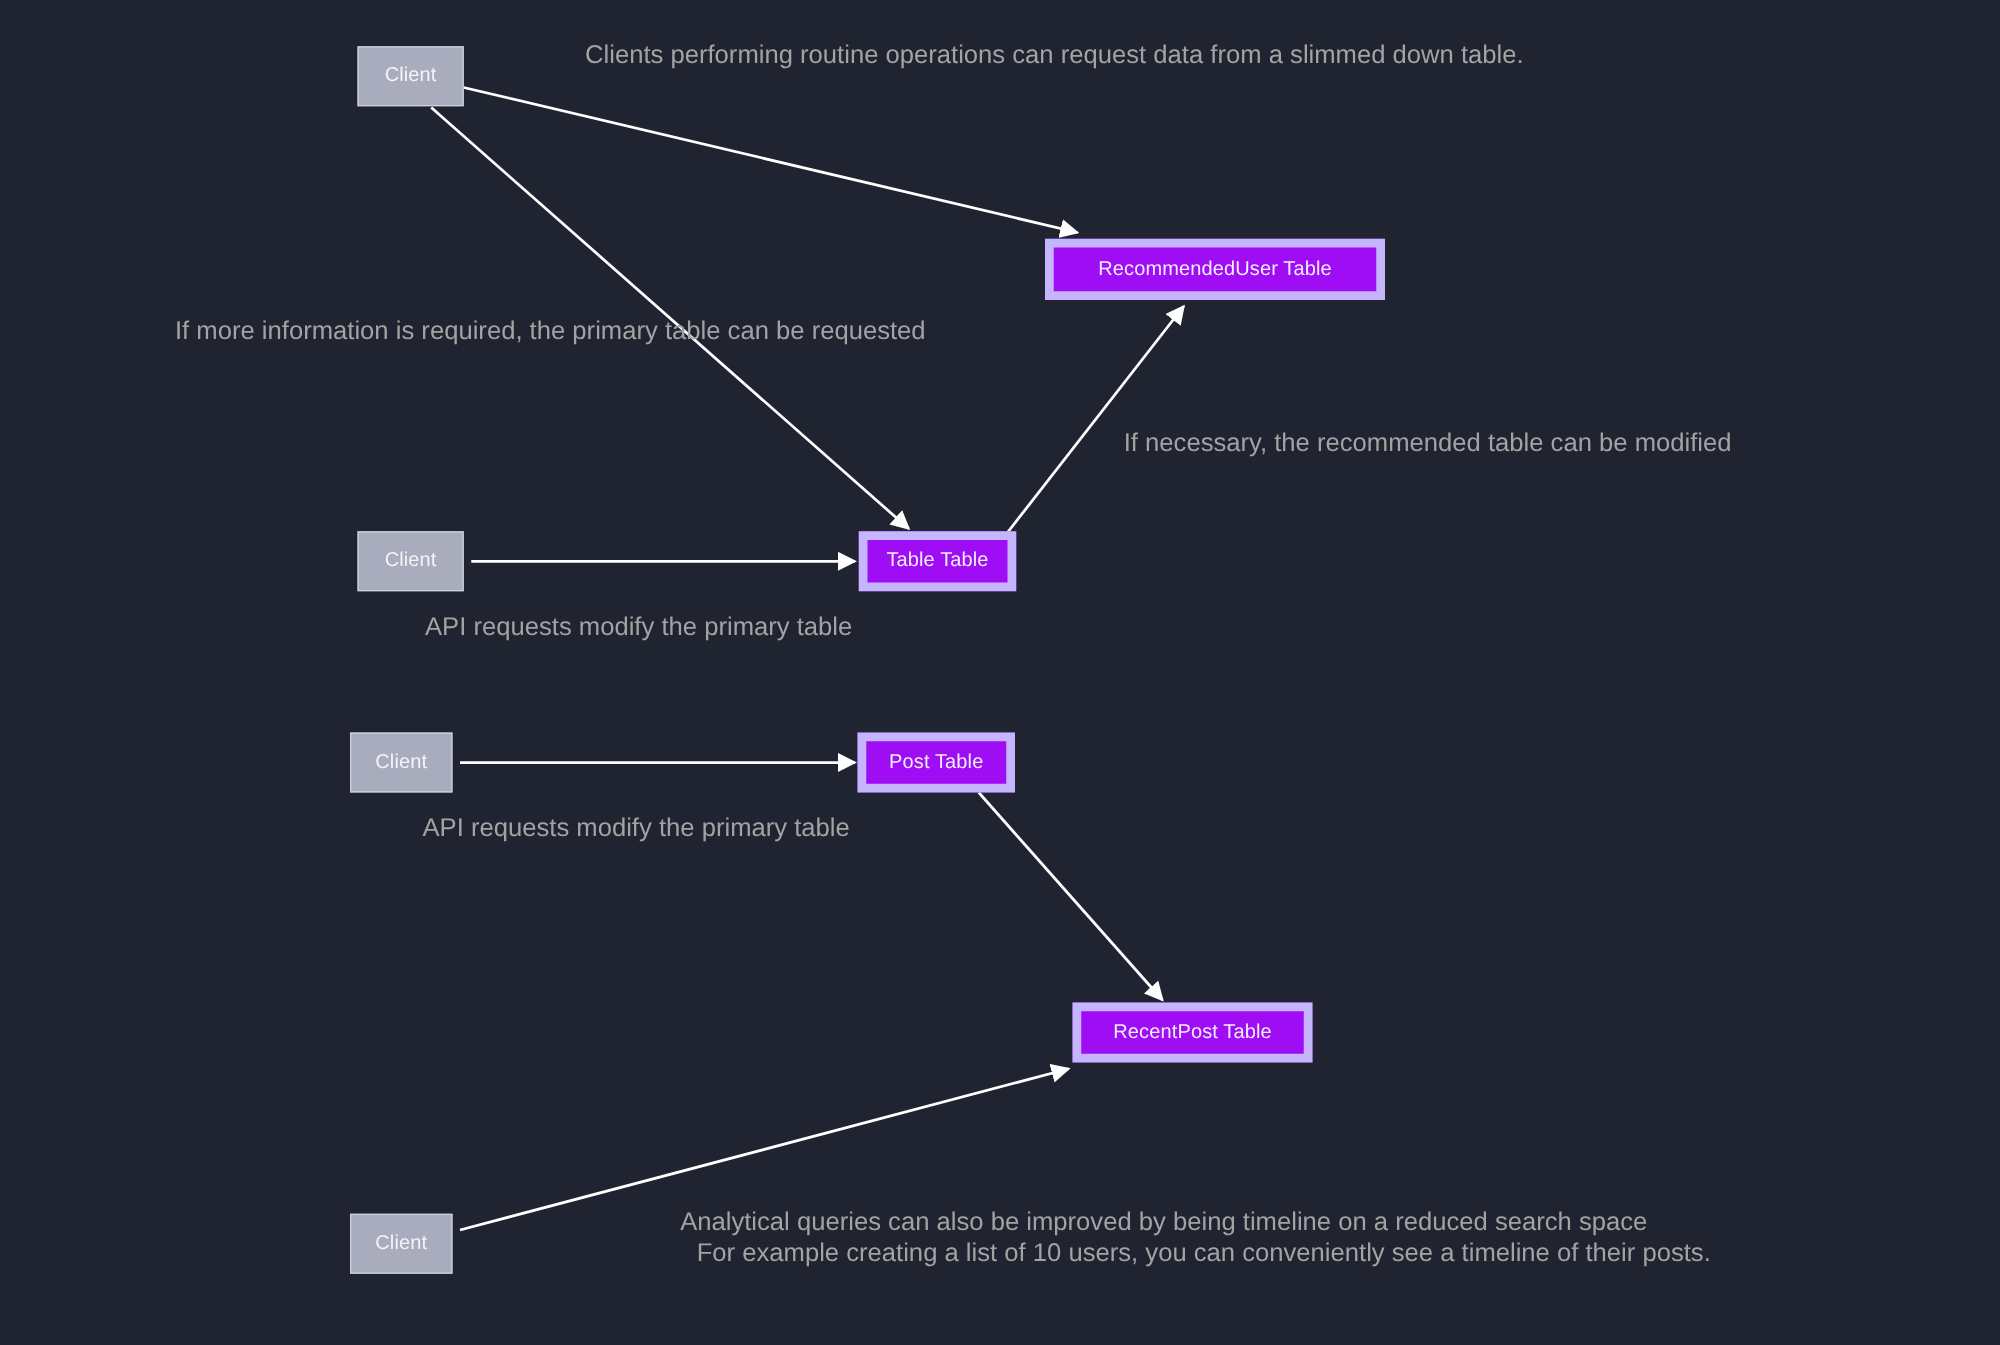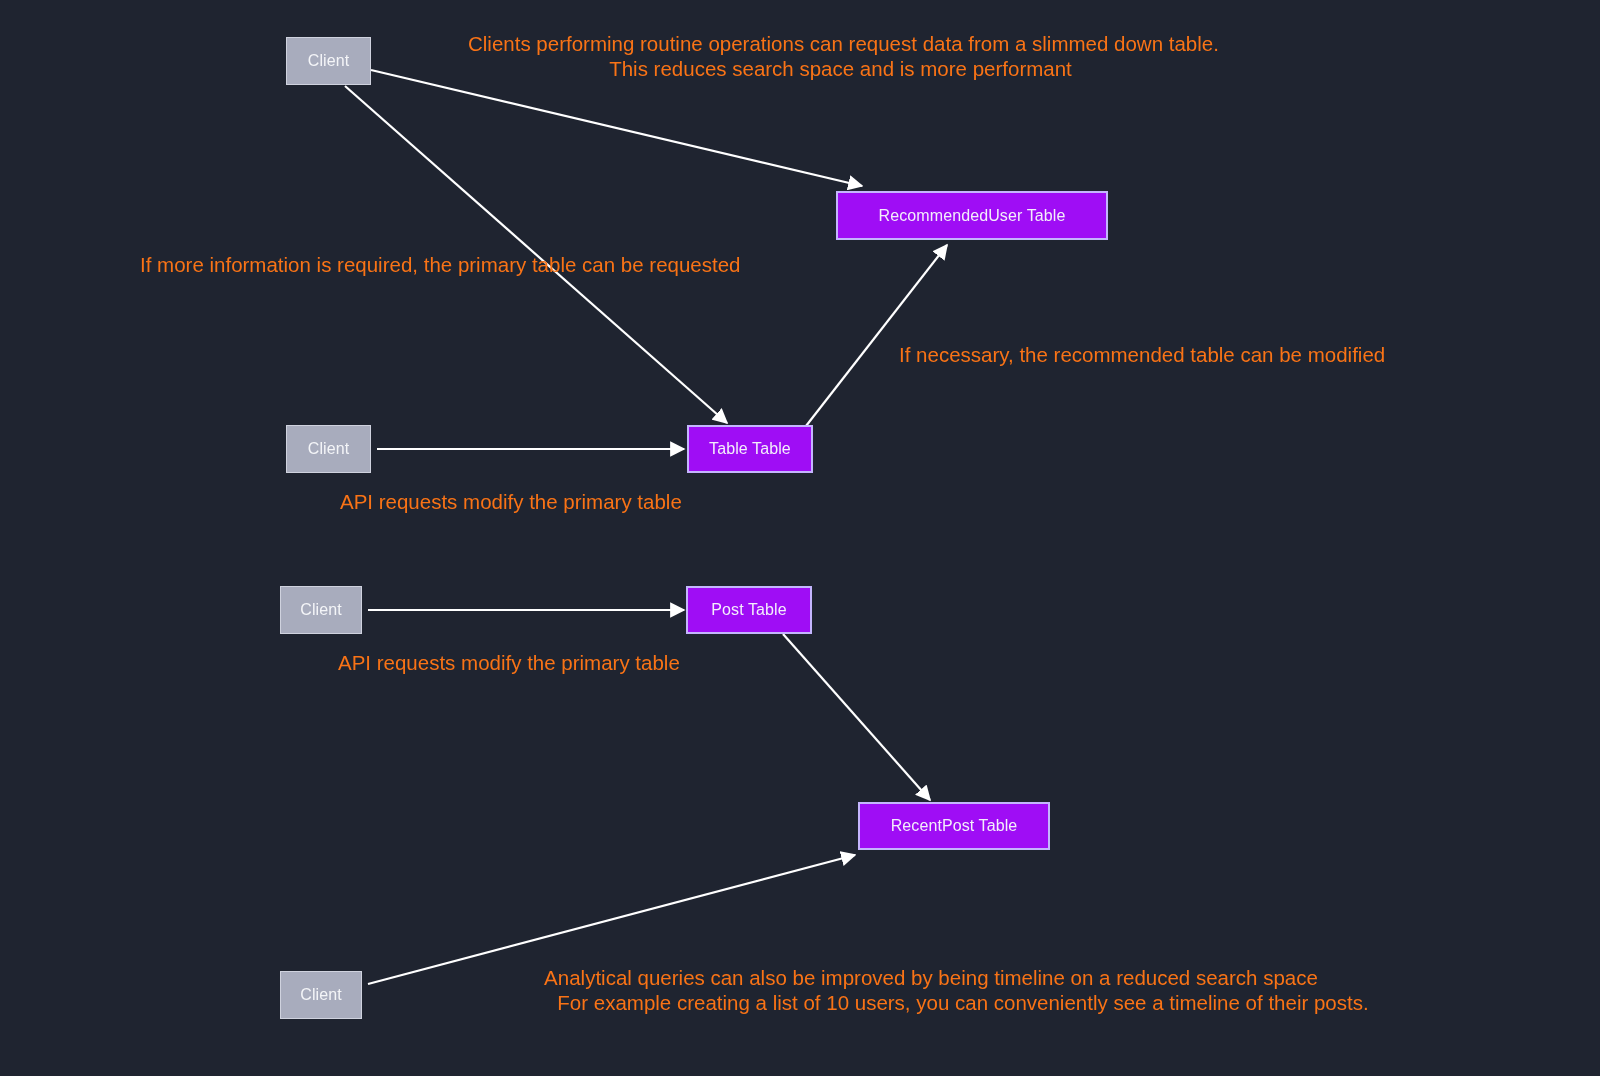--- a/index.html
+++ b/index.html
@@ -34,26 +34,26 @@
     letter-spacing: 0.1px;
     white-space: nowrap;
   }
   .node.client {
     background: #a8acbd;
     border: 1px solid #cfd2de;
     color: #f4f5f8;
   }
   .node.table {
     background: #9f0df5;
-    border: 2px solid #c4b5fd;
+    border: 7px solid #c4b5fd;
     color: #f3eefb;
   }
   .label {
     position: absolute;
-    color: #f97316;
+    color: #a3a3a3;
     font-size: 20.5px;
     line-height: 25px;
     white-space: pre;
   }
   .label.center {
     text-align: center;
   }
   .label.left {
     text-align: right;
   }
@@ -126,21 +126,20 @@
   <div class="node table" style="left:858px; top:802px; width:192px; height:48px;">
     <span>RecentPost Table</span>
   </div>
 
   <div class="node client" style="left:280px; top:971px; width:82px; height:48px;">
     <span>Client</span>
   </div>
 
   <div class="label center" style="left:468px; top:31px; width:745px;">Clients performing routine operations can request data from a slimmed down table.</div>
 
-  <div class="label center" style="left:468px; top:56px; width:745px;">This reduces search space and is more performant</div>
 
   <div class="label left" style="left:140px; top:252px;">If more information is required, the primary table can be requested</div>
 
   <div class="label left" style="left:899px; top:342px;">If necessary, the recommended table can be modified</div>
 
   <div class="label left" style="left:340px; top:489px;">API requests modify the primary table</div>
 
   <div class="label left" style="left:338px; top:650px;">API requests modify the primary table</div>
 
 

